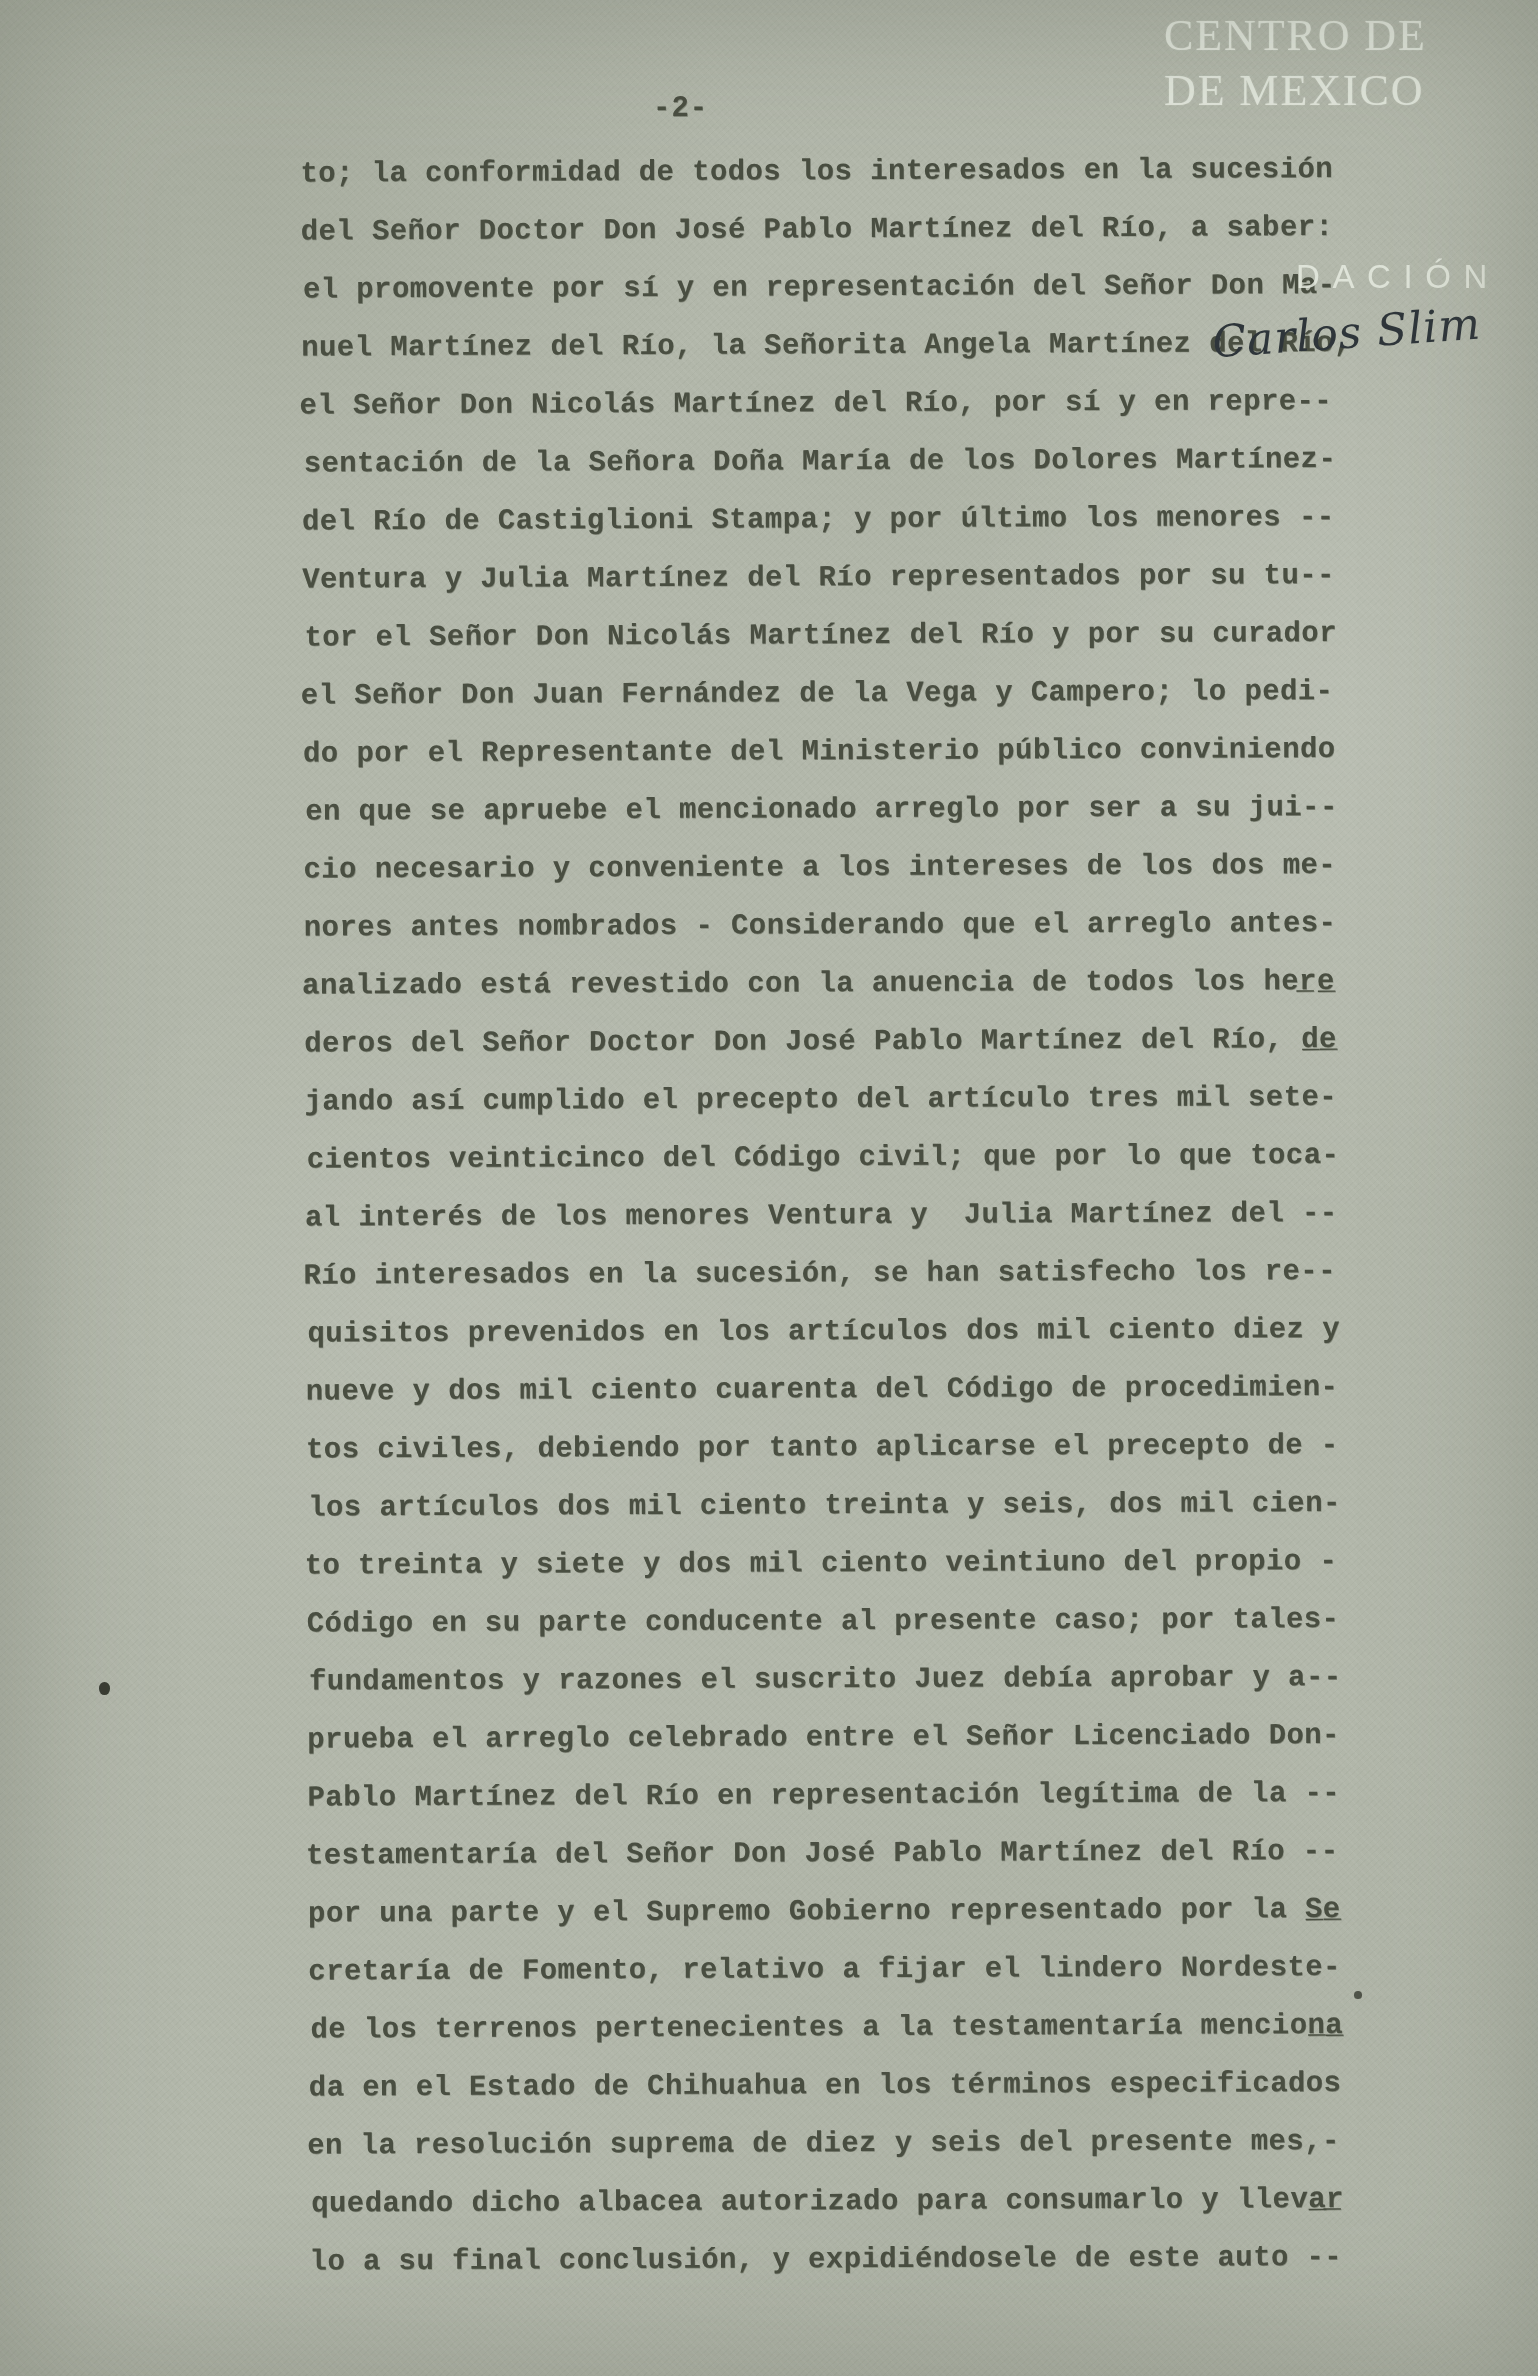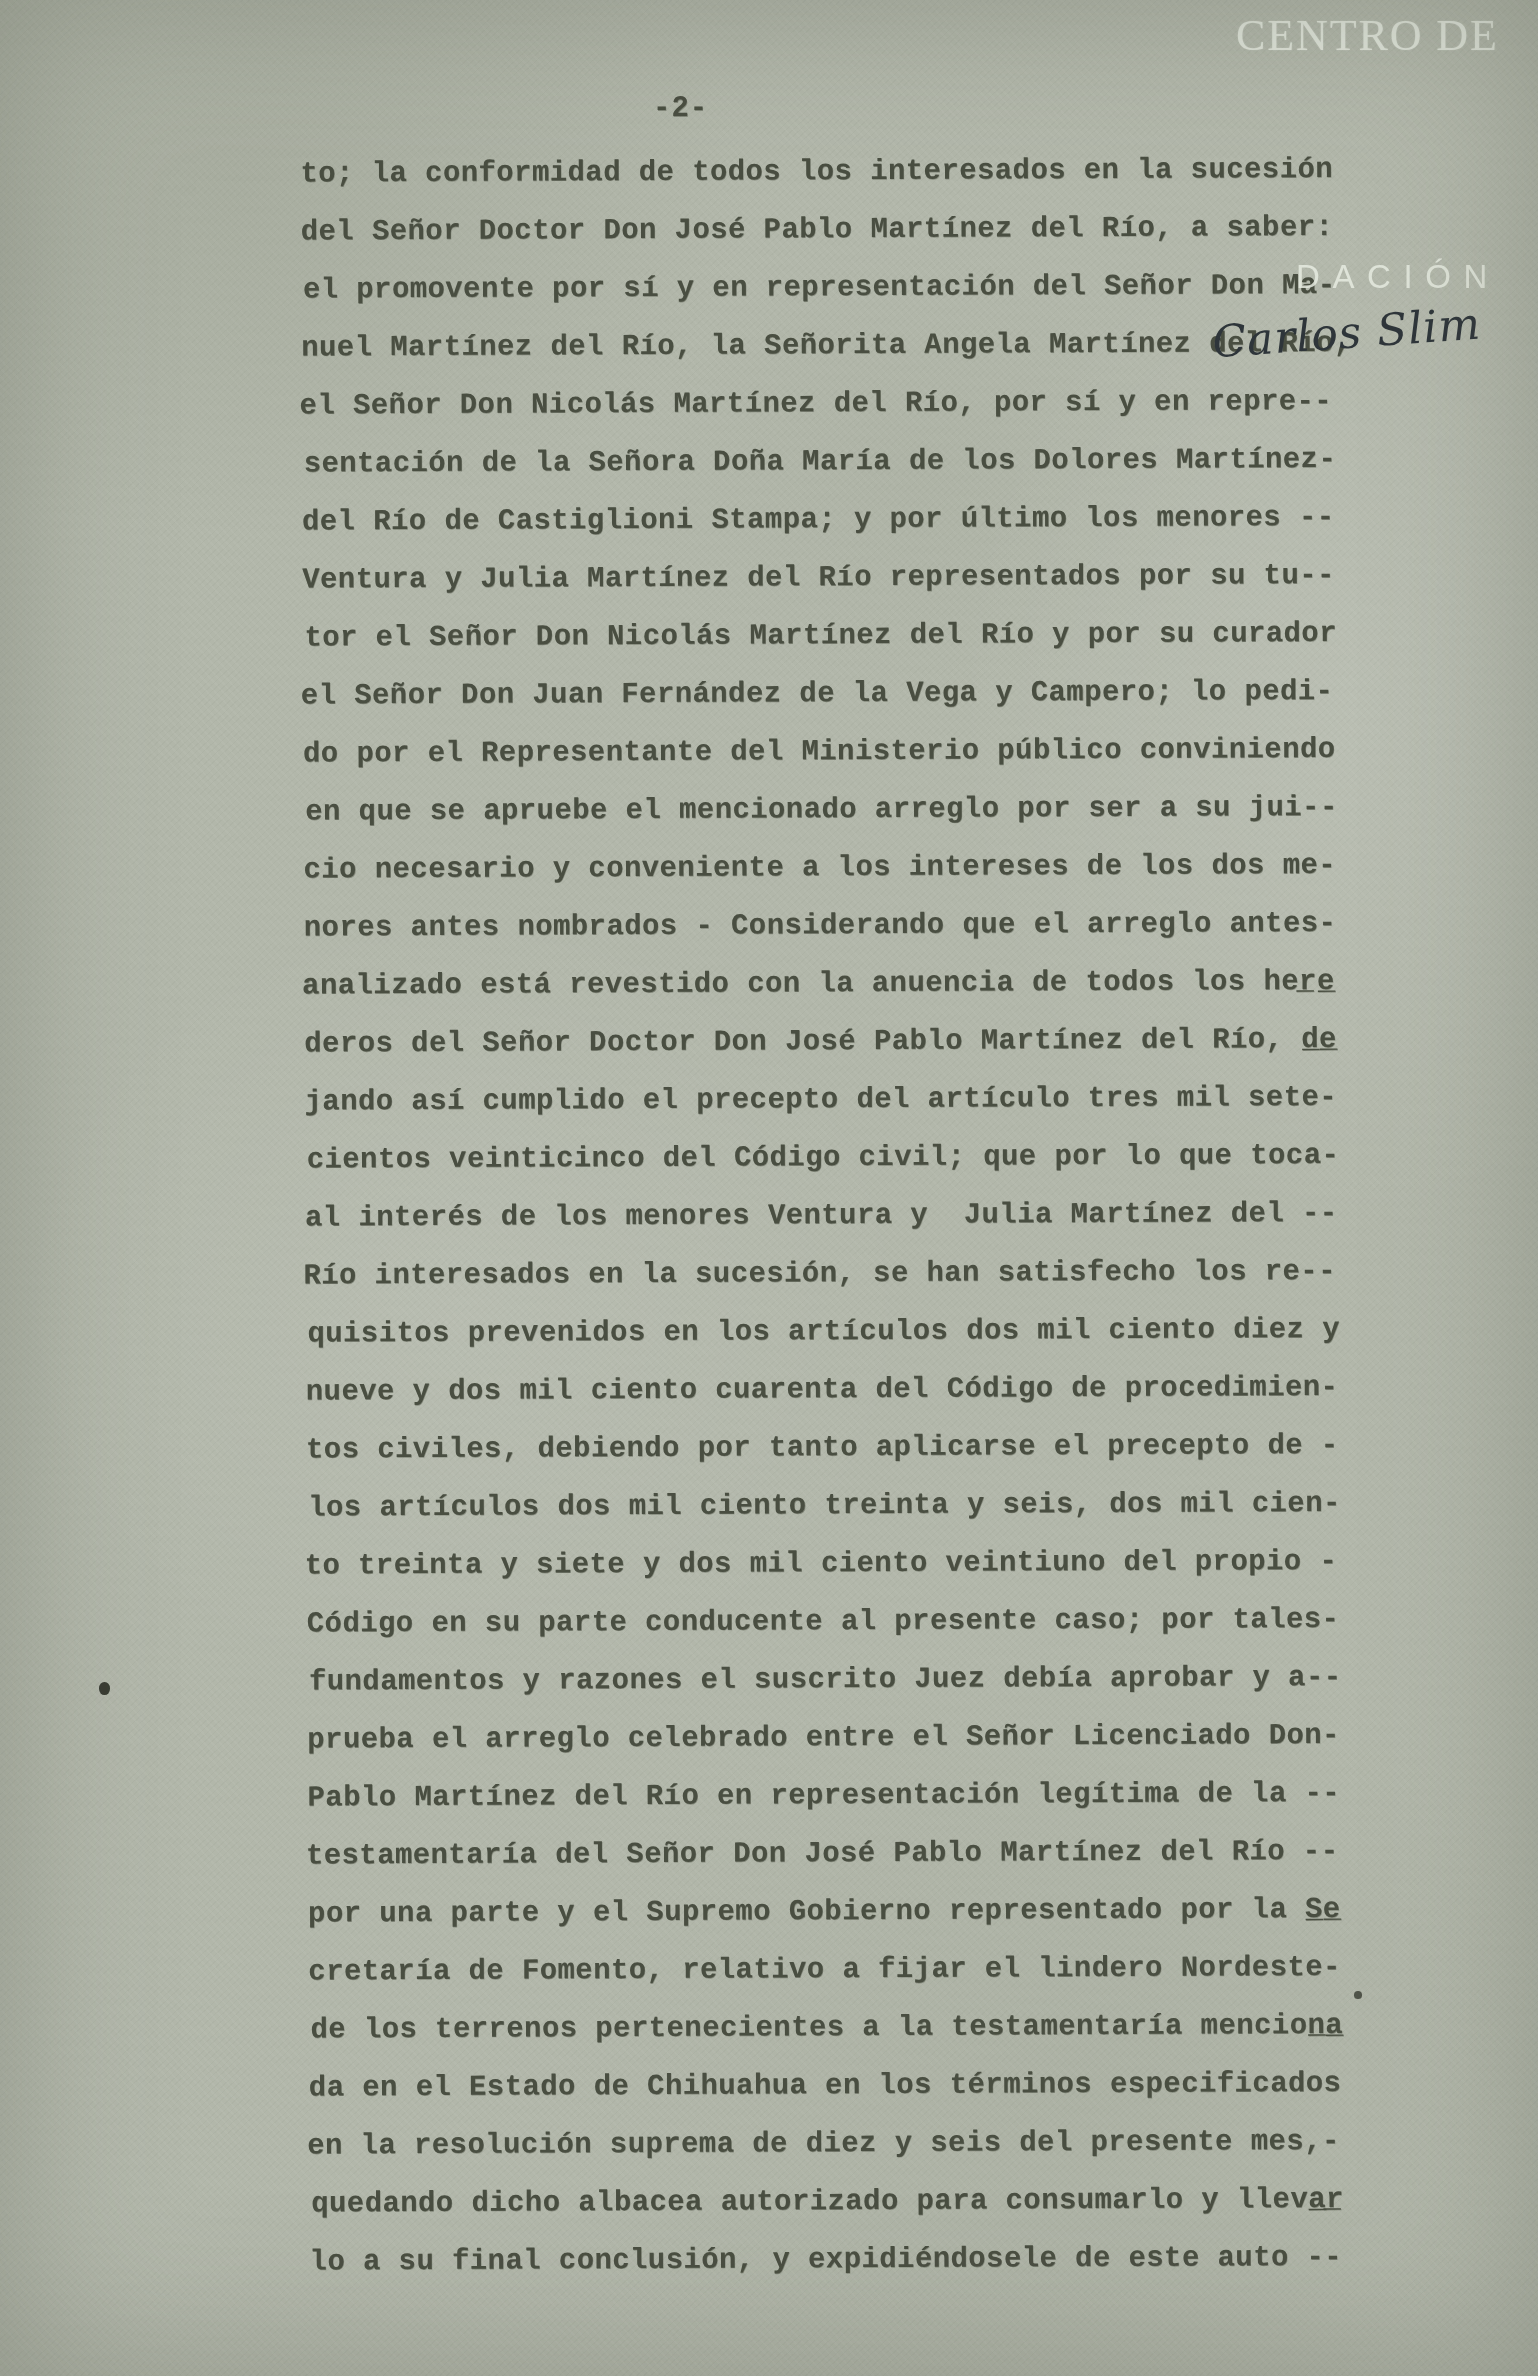--- a/index.html
+++ b/index.html
@@ -53,21 +53,21 @@
     letter-spacing: 0.4px;
     white-space: pre;
     text-shadow: 0.5px 0.7px 0.5px rgba(73,78,65,0.45);
   }
   .doc-line:nth-child(3n)  { transform: translateX(1.9px); }
   .doc-line:nth-child(5n)  { transform: translateX(-1.9px); }
 
   .watermark {
     position: absolute;
     top: 7.7px;
-    left: 1236px;
+    left: 1164px;
     color: rgba(232,237,227,0.80);
     font-family: "Liberation Serif", "DejaVu Serif", serif;
     font-size: 44px;
     line-height: 55px;
     letter-spacing: 1.9px;
     text-shadow: 0 0 1.9px rgba(232,237,227,0.35);
     pointer-events: none;
   }
 
   .foundation {
@@ -143,20 +143,21 @@
   <div class="doc-line">cretaría de Fomento, relativo a fijar el lindero Nordeste-</div>
   <div class="doc-line">de los terrenos pertenecientes a la testamentaría mencion̲a̲</div>
   <div class="doc-line">da en el Estado de Chihuahua en los términos especificados</div>
   <div class="doc-line">en la resolución suprema de diez y seis del presente mes,-</div>
   <div class="doc-line">quedando dicho albacea autorizado para consumarlo y lleva̲r̲</div>
   <div class="doc-line">lo a su final conclusión, y expidiéndosele de este auto --</div>
 </div>
 
 <div class="watermark">
   <div>CENTRO DE</div>
+  <div>DE MEXICO</div>
 </div>
 
 <div class="foundation">DACIÓN</div>
 
 <div class="signature">Carlos Slim</div>
 
 <div class="speck speck-1"></div>
 <div class="speck speck-2"></div>
 
 <div class="vignette"></div>

